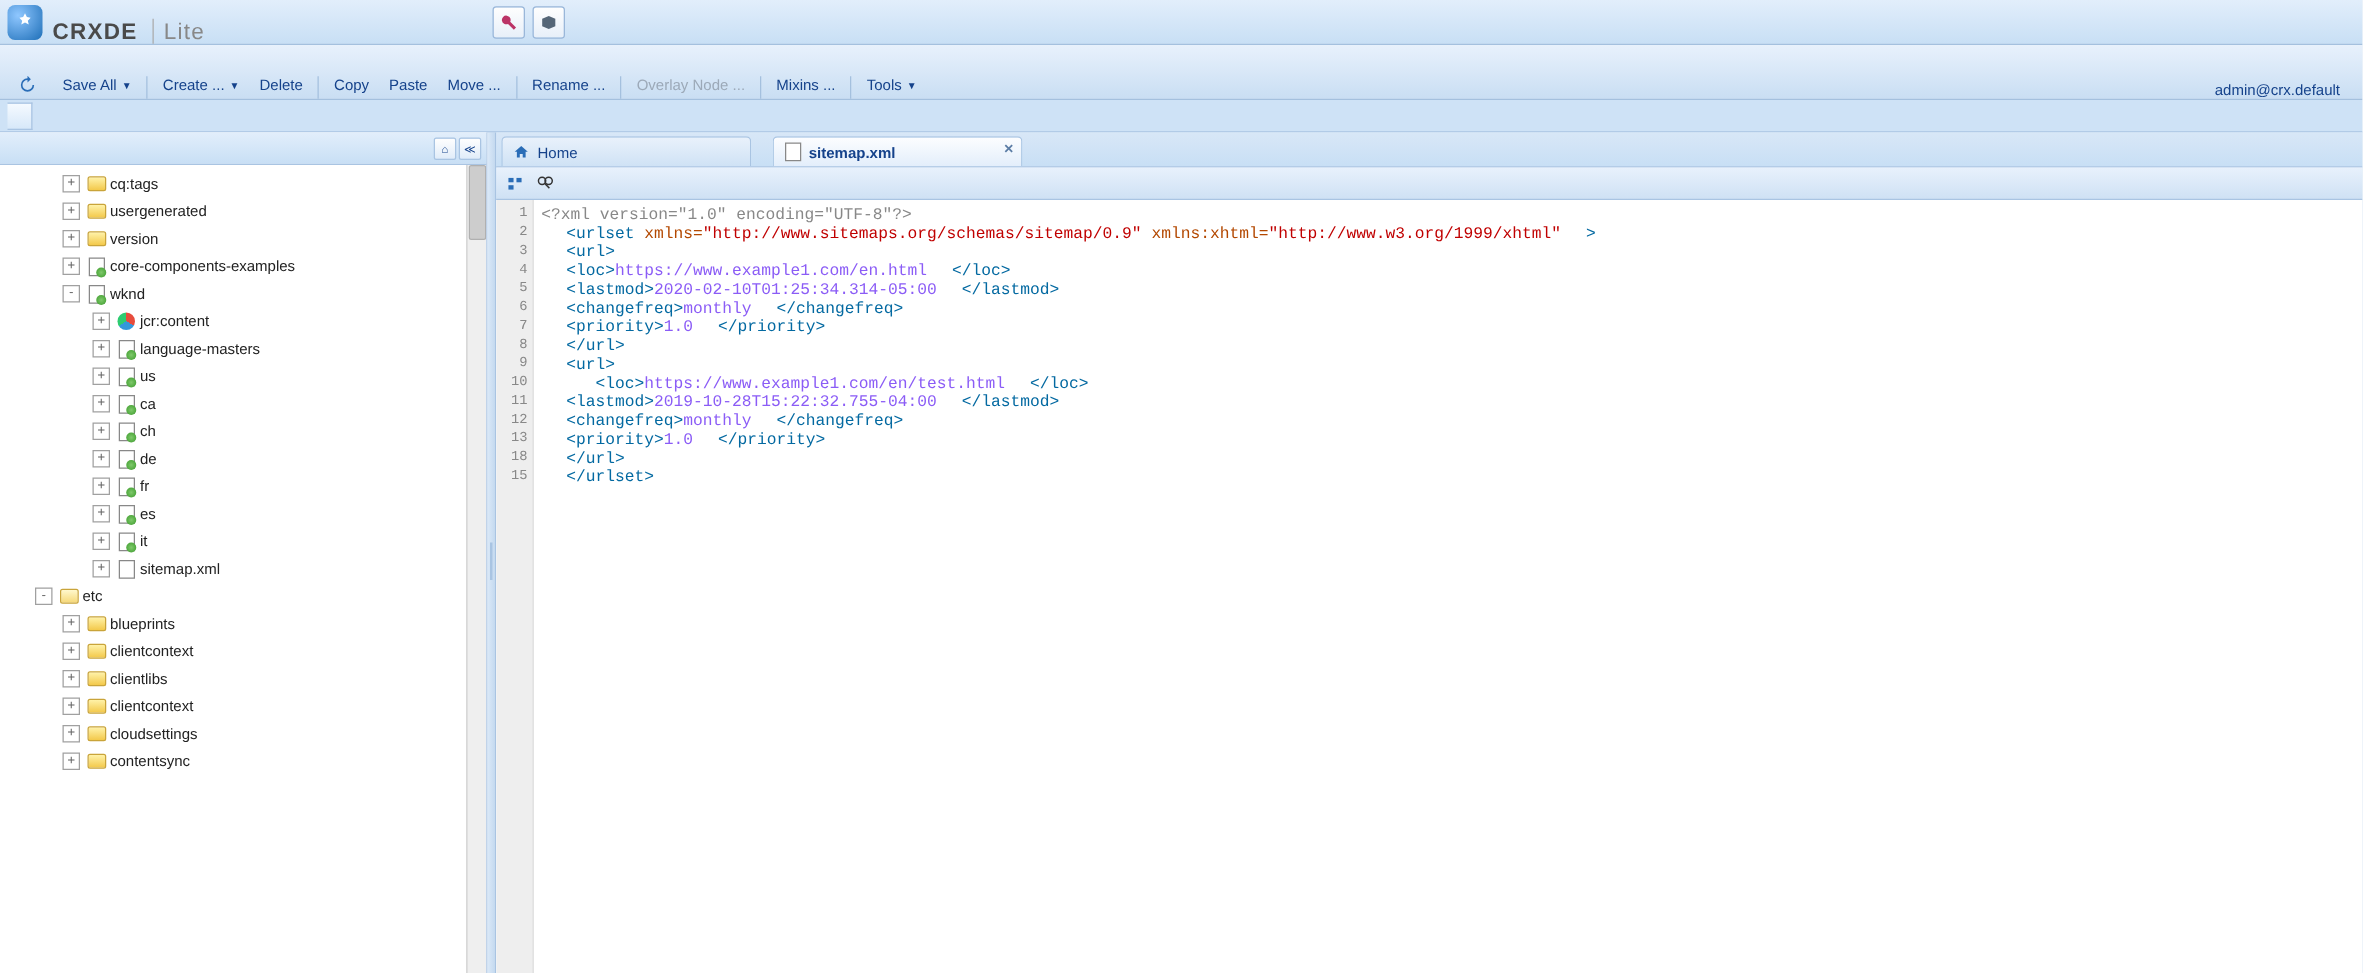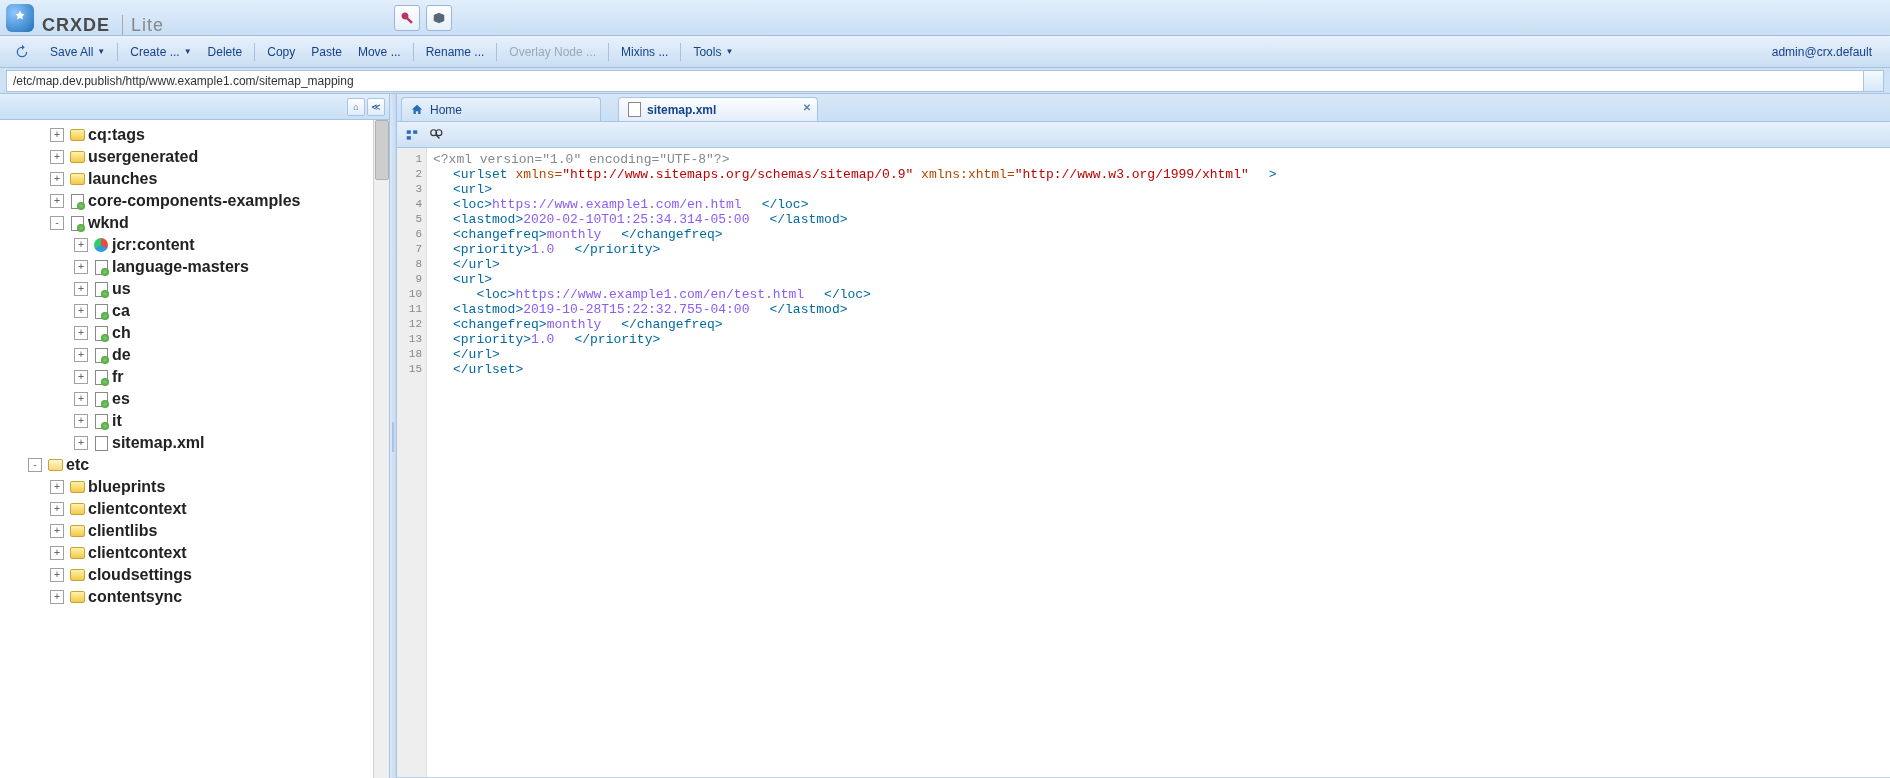--- a/index.html
+++ b/index.html
@@ -4,21 +4,21 @@
 <style>
 * { box-sizing: border-box; margin: 0; padding: 0; }
 body { font-family: Arial, Helvetica, sans-serif; font-size: 12px; background: #dde9f5; color: #15428b; overflow: hidden; }
 .header-bar { height: 36px; background: linear-gradient(#e2eefb, #c8dff5); border-bottom: 1px solid #a4c0de; display: flex; align-items: center; padding: 0 6px; }
 .logo-badge { width: 28px; height: 28px; background: radial-gradient(circle at 30% 30%, #8fc7ff, #1e6fb8); border-radius: 6px; margin-right: 8px; display:flex; align-items:center; justify-content:center; }
 .logo-badge svg { width: 18px; height: 18px; }
 .brand { font-size: 18px; color: #4a4a4a; font-weight: bold; letter-spacing: 1px; margin-top: 16px; }
 .brand .lite { font-weight: normal; color: #888; border-left: 1px solid #aaa; padding-left: 8px; margin-left: 6px; }
 .header-buttons { margin-left: 230px; display: flex; gap: 6px; }
 .hdr-btn { width: 26px; height: 26px; background: linear-gradient(#fefefe,#e7eff9); border: 1px solid #9ab7d9; border-radius: 3px; display:flex; align-items:center; justify-content:center; cursor: pointer; }
-.toolbar { height: 32px; background: linear-gradient(#e8f1fc, #c9def3); border-bottom: 1px solid #a4c0de; display: flex; align-items: center; padding: 0 6px; }
+.toolbar { height: 44px; background: linear-gradient(#e8f1fc, #c9def3); border-bottom: 1px solid #a4c0de; display: flex; align-items: flex-end; padding: 0 6px; }
 .tool-item { padding: 0 8px; height: 22px; display: flex; align-items: center; color: #15428b; cursor: pointer; font-size: 12px; }
 .tool-item.disabled { color: #9ca9b8; cursor: default; }
 .tool-arrow { margin-left: 4px; font-size: 8px; }
 .tool-sep { width: 1px; height: 18px; background: #a4c0de; margin: 0 4px; }
 .tool-icon { width: 16px; height: 16px; margin-right: 4px; }
 .spacer { flex: 1; }
 .userinfo { color: #15428b; padding-right: 12px; font-size: 12px; }
 .path-row { height: 26px; background:#cee2f6; border-bottom:1px solid #a9c4e2; display:flex; align-items:center; padding:3px 6px; }
 .path-input { flex:1; height:22px; background:#fff; border:1px solid #a9c4e2; padding:0 6px; font-size:12px; color:#333; }
 .path-trigger{ width:20px; height:22px; background:linear-gradient(#f5faff,#d7e8f9); border:1px solid #a9c4e2; border-left:none;}
@@ -29,21 +29,21 @@
 .tree { flex:1; overflow:auto; padding:4px 0 4px 2px; position:relative; }
 .tree-node { display:flex; align-items:center; height:22px; color:#333; cursor:pointer; white-space:nowrap; }
 .tree-toggle { width:14px; height:14px; font-family:monospace; font-size:10px; color:#666; text-align:center; line-height:12px; border:1px solid #a0a0a0; background:#fff; margin-right:2px;}
 .tree-icon { width:16px; height:16px; margin:0 3px; display:flex; align-items:center; justify-content:center; }
 .folder-icon{ background:linear-gradient(#fff2a8,#f3c94b); border:1px solid #c9a43a; border-radius:2px; width:15px; height:12px; position:relative;}
 .folder-icon.open{ background:linear-gradient(#fff8cd,#f6d97a);}
 .page-icon{ width:13px; height:15px; background:#fff; border:1px solid #888; position:relative;}
 .page-icon::after{content:''; position:absolute; right:-2px; bottom:-2px; width:8px; height:8px; background:radial-gradient(circle,#7fc96b,#3a9a2a); border-radius:50%;}
 .jcr-icon{ width:14px; height:14px; background:conic-gradient(#e74c3c 0 33%, #3498db 33% 66%, #2ecc71 66% 100%); border-radius:50%;}
 .file-icon{ width:13px; height:15px; background:#fff; border:1px solid #888;}
-.tree-label{ font-size:16px; color:#222;font-weight:bold; }
+.tree-label{ font-size:12px; color:#222; }
 .tree-scrollbar{ position:absolute; right:0; top:0; width:16px; height:100%; background:#efefef; border-left:1px solid #d0d0d0;}
 .tree-scroll-thumb{ position:absolute; top:0; width:14px; left:1px; height:60px; background:#cdcdcd; border:1px solid #b0b0b0; border-radius:2px;}
 .splitter{ width:6px; background:linear-gradient(90deg,#dbe9f8,#c4d9ef); cursor:col-resize; display:flex; align-items:center; justify-content:center;}
 .splitter::after{content:''; width:2px; height:30px; background:#a9c4e2;}
 .right-pane{ flex:1; display:flex; flex-direction:column; background:#d8e7f7; border-left:1px solid #a9c4e2;}
 .tab-strip{ height:28px; display:flex; align-items:flex-end; background:linear-gradient(#d8e7f7,#c8dff5); padding:2px 4px 0; gap:17px; border-bottom:1px solid #a9c4e2;}
 .tab{ height:24px; padding:0 12px 0 8px; background:linear-gradient(#fcfdff,#e3eefb); border:1px solid #a9c4e2; border-bottom:none; border-radius:4px 4px 0 0; display:flex; align-items:center; gap:6px; color:#15428b; font-weight:bold; cursor:pointer; position:relative; min-width:200px;}
 .tab.inactive{ background:linear-gradient(#e9f1fb,#cfe2f5); font-weight:normal;}
 .tab-close{ position:absolute; right:4px; top:3px; width:12px; height:12px; font-size:10px; color:#5b7ca5; cursor:pointer; display:flex; align-items:center; justify-content:center;}
 .tab-icon{ width:14px; height:14px; display:flex; align-items:center; justify-content:center;}
@@ -130,21 +130,20 @@
   <div class="tool-sep"></div>
   <div class="tool-item">
       <span>Tools</span>
       <span class="tool-arrow">▼</span>
     </div>
   <div class="spacer"></div>
   <div class="userinfo">admin@crx.default</div>
 </div>
 
 <div class="path-row">
-  <input class="path-input" value="/etc/map.dev.publish/http/www.example1.com/sitemap_mapping" style="">
   <div class="path-trigger"></div>
 </div>
 
 <div class="main-area">
   <div class="left-pane">
     <div class="left-header">
       <div class="mini-btn">⌂</div>
       <div class="mini-btn">≪</div>
     </div>
     <div class="tree" id="tree">
@@ -161,21 +160,21 @@
           <span class="tree-icon">
             <div class="folder-icon"></div>
           </span>
           <span class="tree-label">usergenerated</span>
         </div>
         <div class="tree-node" style="padding-left: 48px;">
           <span class="tree-toggle">+</span>
           <span class="tree-icon">
             <div class="folder-icon"></div>
           </span>
-          <span class="tree-label">launches</span>
+          <span class="tree-label">version</span>
         </div>
         <div class="tree-node" style="padding-left: 48px;">
           <span class="tree-toggle">+</span>
           <span class="tree-icon">
             <div class="page-icon"></div>
           </span>
           <span class="tree-label">core-components-examples</span>
         </div>
         <div class="tree-node" style="padding-left: 48px;">
           <span class="tree-toggle">-</span>

